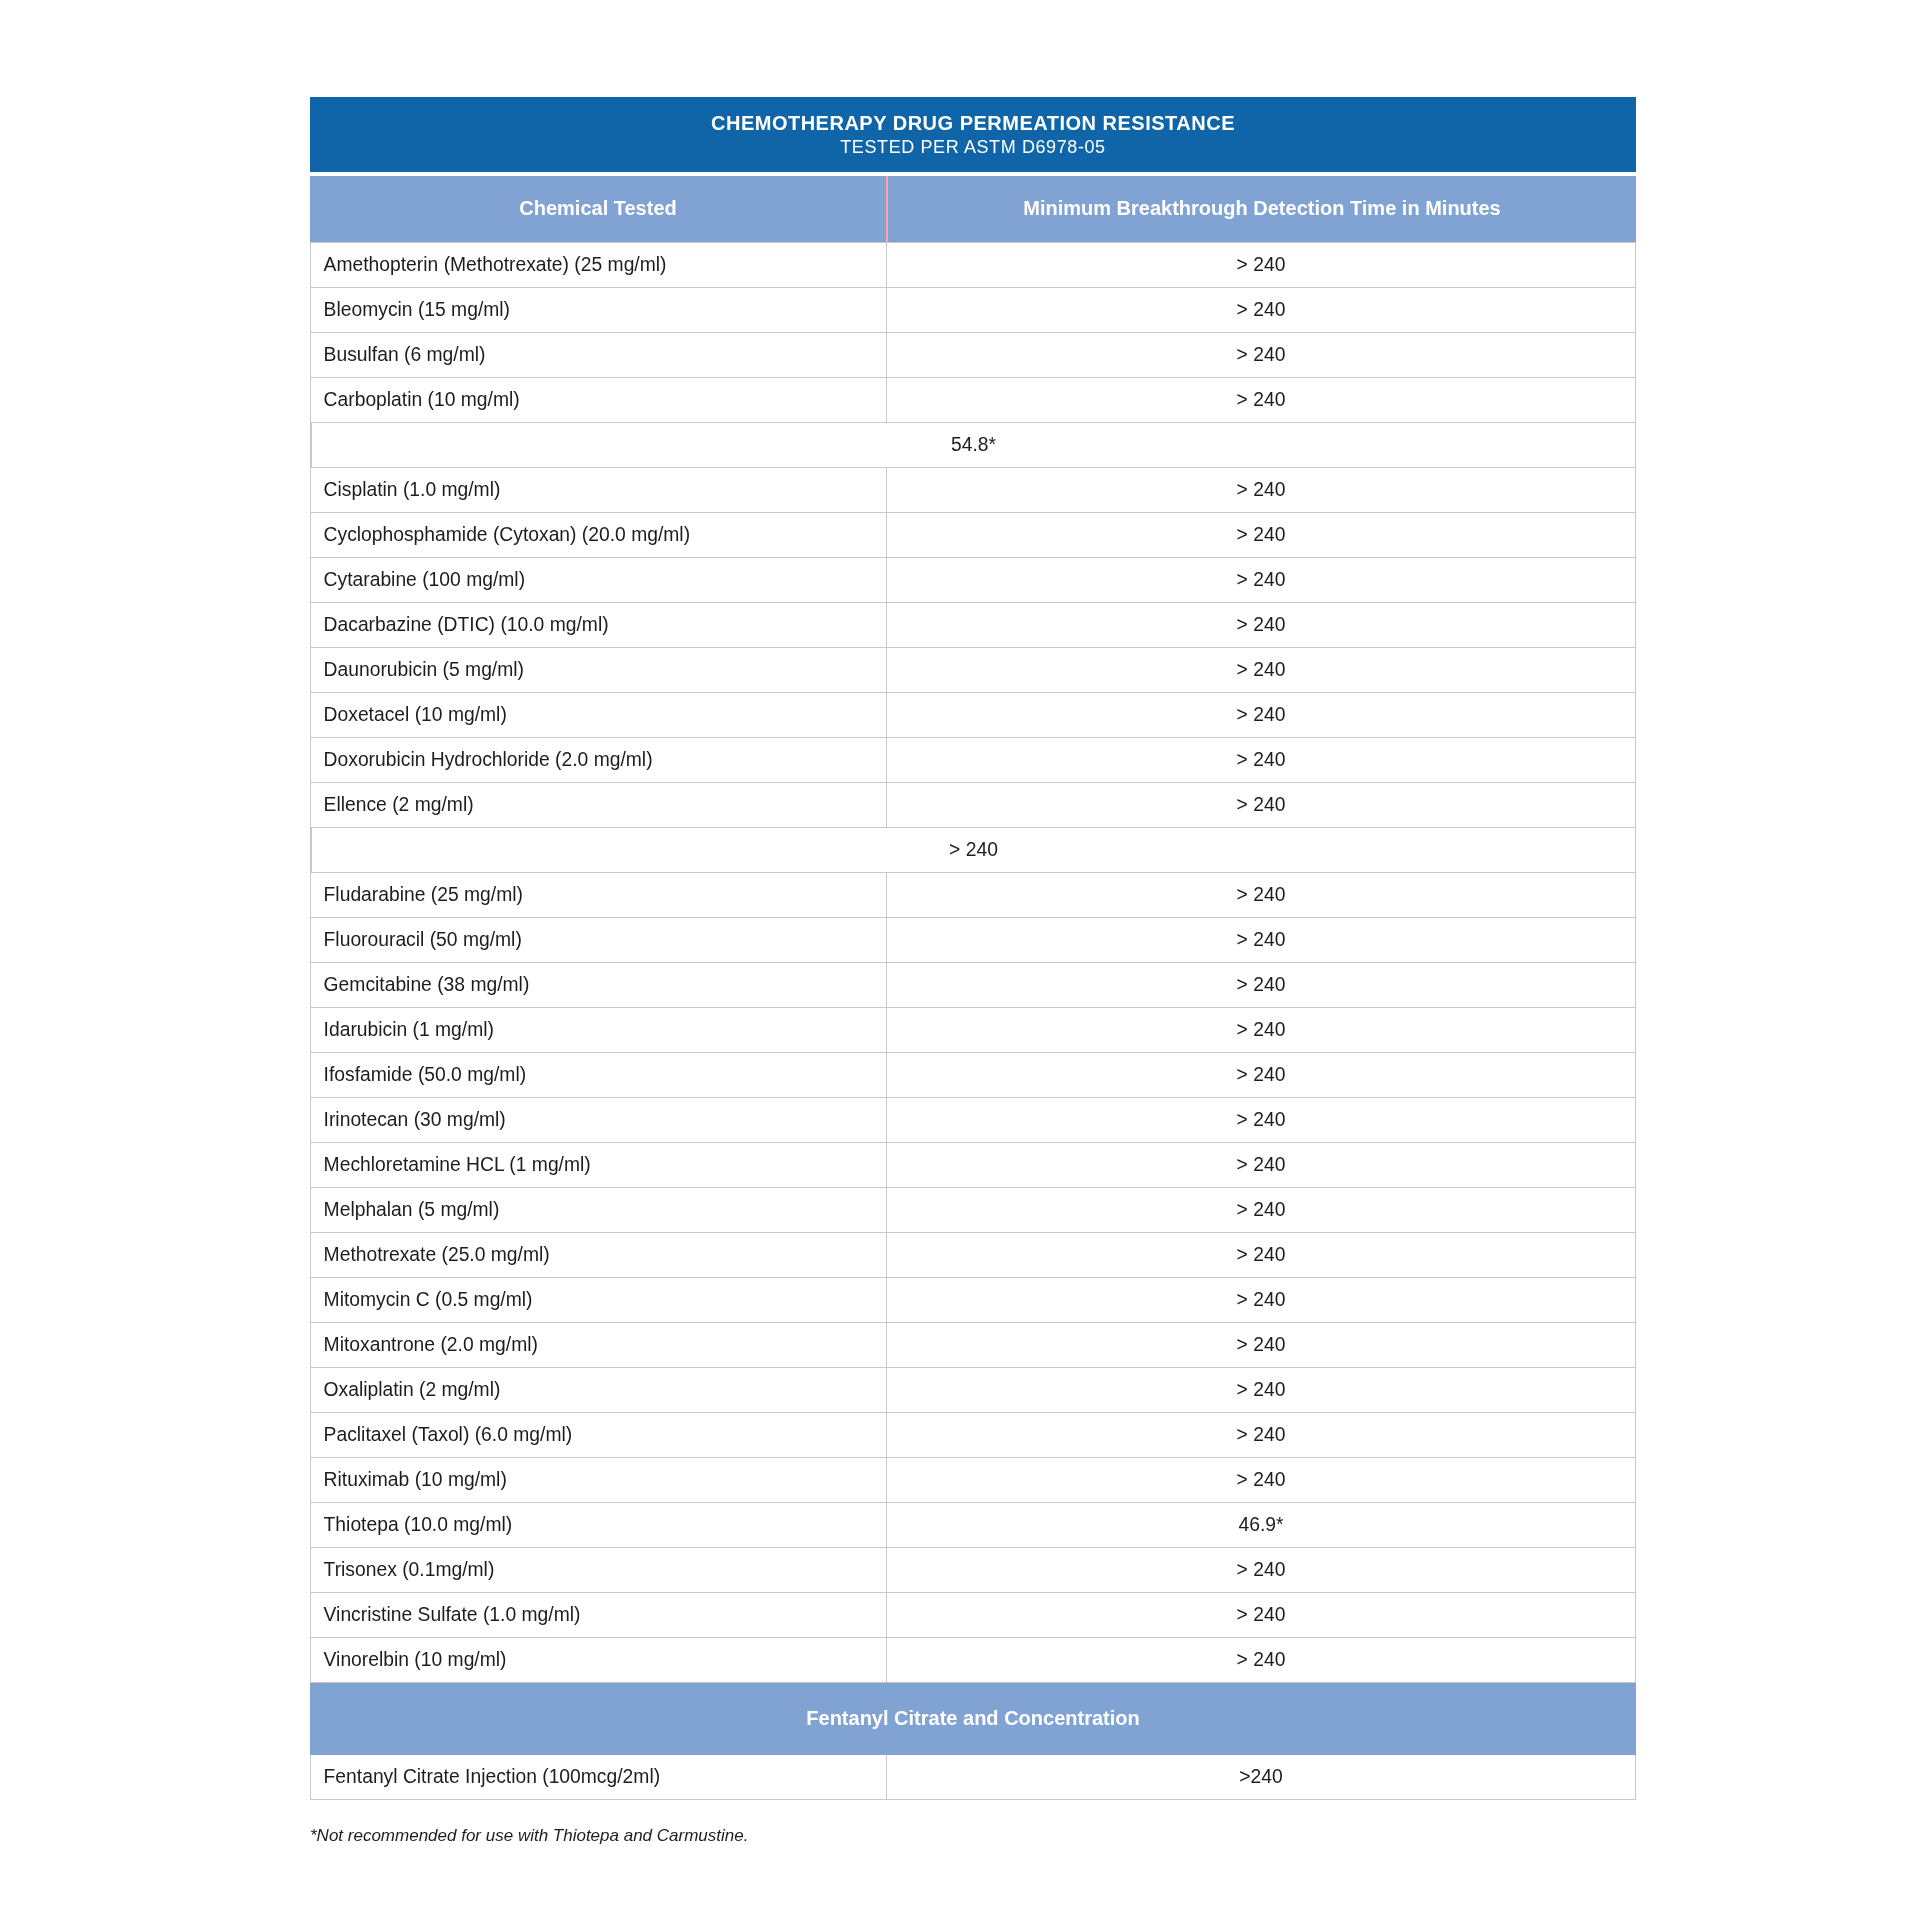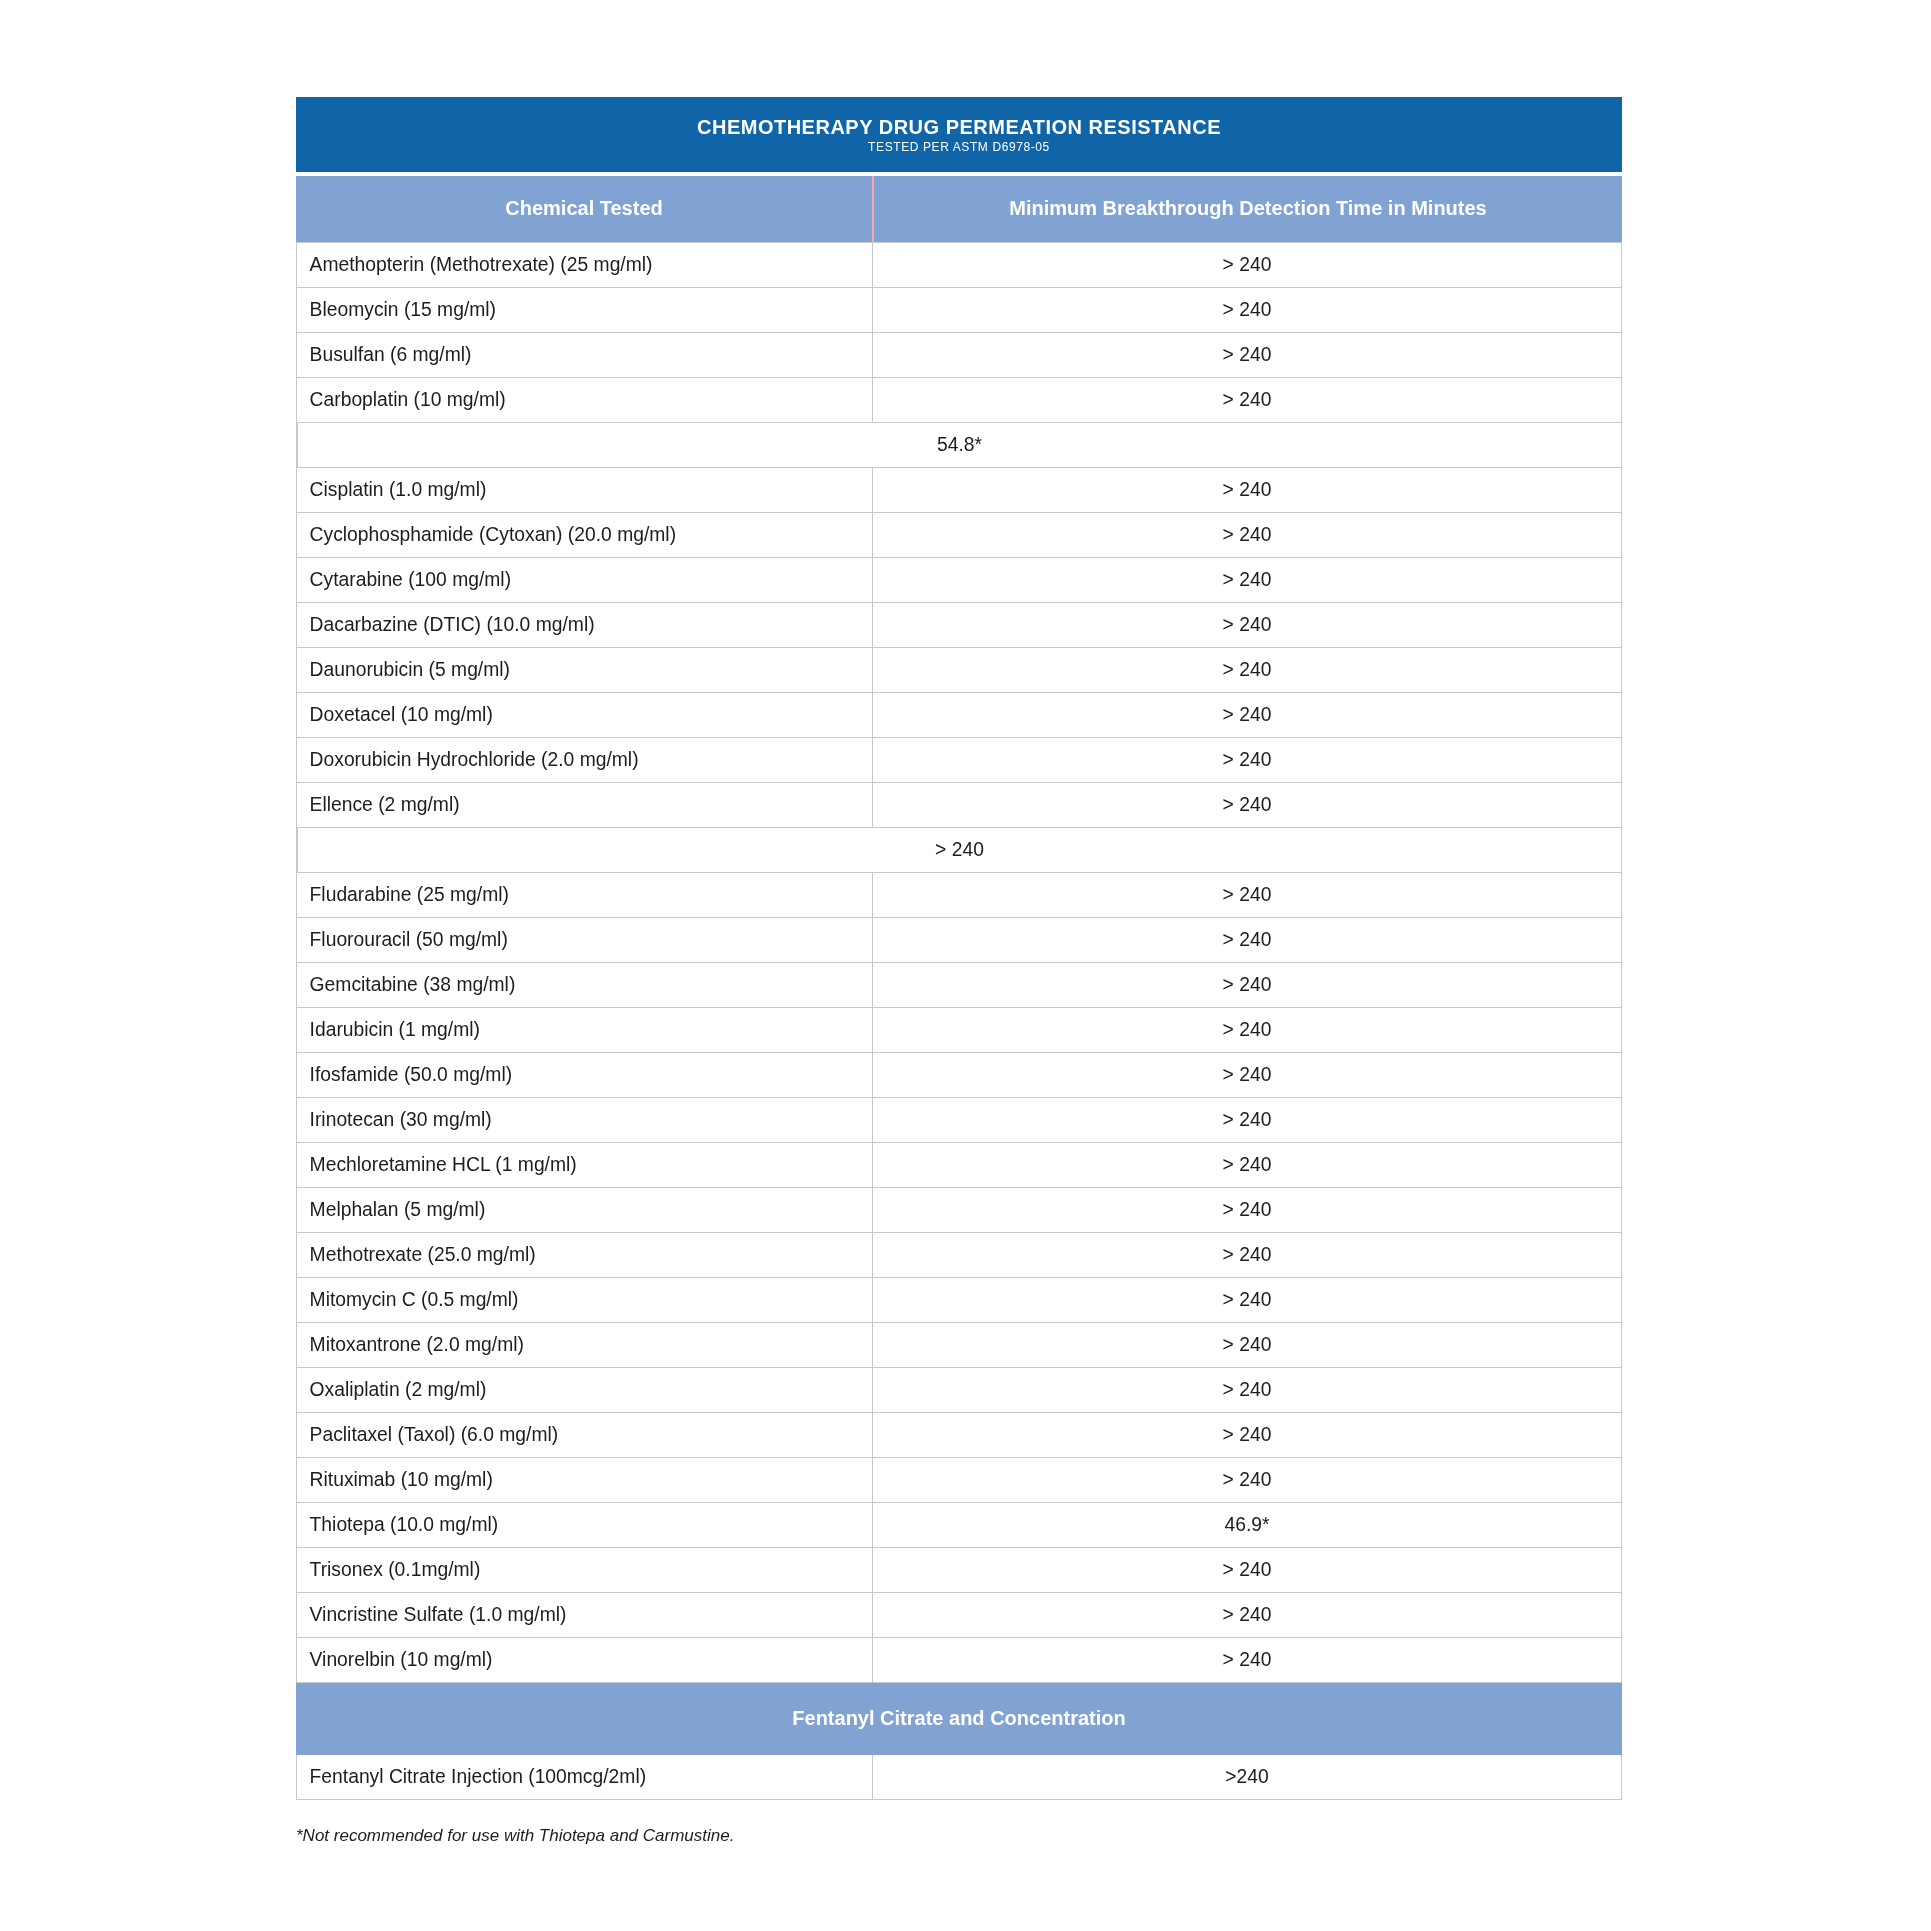--- a/index.html
+++ b/index.html
@@ -12,21 +12,21 @@
     overflow: hidden;
   }
   .page {
     position: relative;
     width: 1931px;
     height: 1931px;
     background: #ffffff;
   }
   .doc-table {
     position: absolute;
-    left: 296px;
+    left: 310px;
     top: 97px;
     width: 1326px;
   }
   
   .title-band {
     background: var(--header-bg, #1065a9);
     height: 75px;
     display: flex;
     flex-direction: column;
     justify-content: center;
@@ -35,21 +35,21 @@
   }
   .title-line1 {
     color: #ffffff;
     font-weight: bold;
     font-size: 20px;
     letter-spacing: 0.5px;
     line-height: 1.25;
   }
   .title-line2 {
     color: #ffffff;
-    font-size: 12px;
+    font-size: 18px;
     letter-spacing: 0.6px;
     line-height: 1.25;
   }
   
   .header-row {
     display: flex;
     background: #fca5a5;
     border-bottom: 1px solid var(--row-border, #c8c8c8);
   }
   .hcell {

